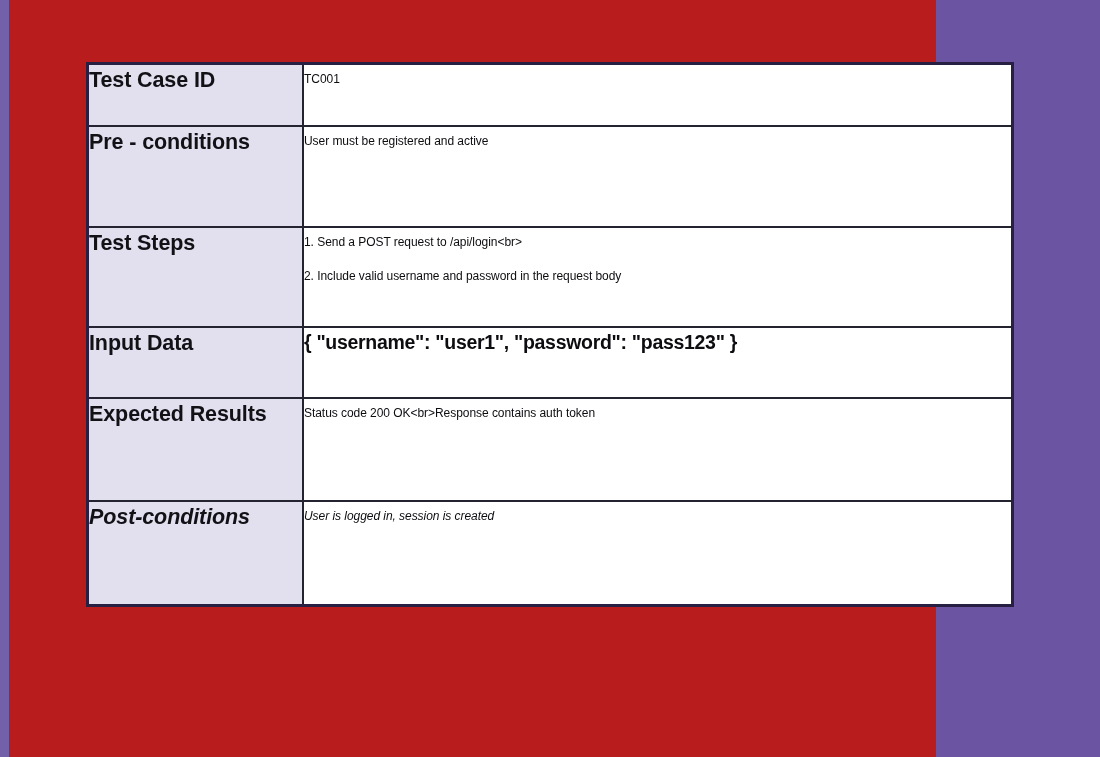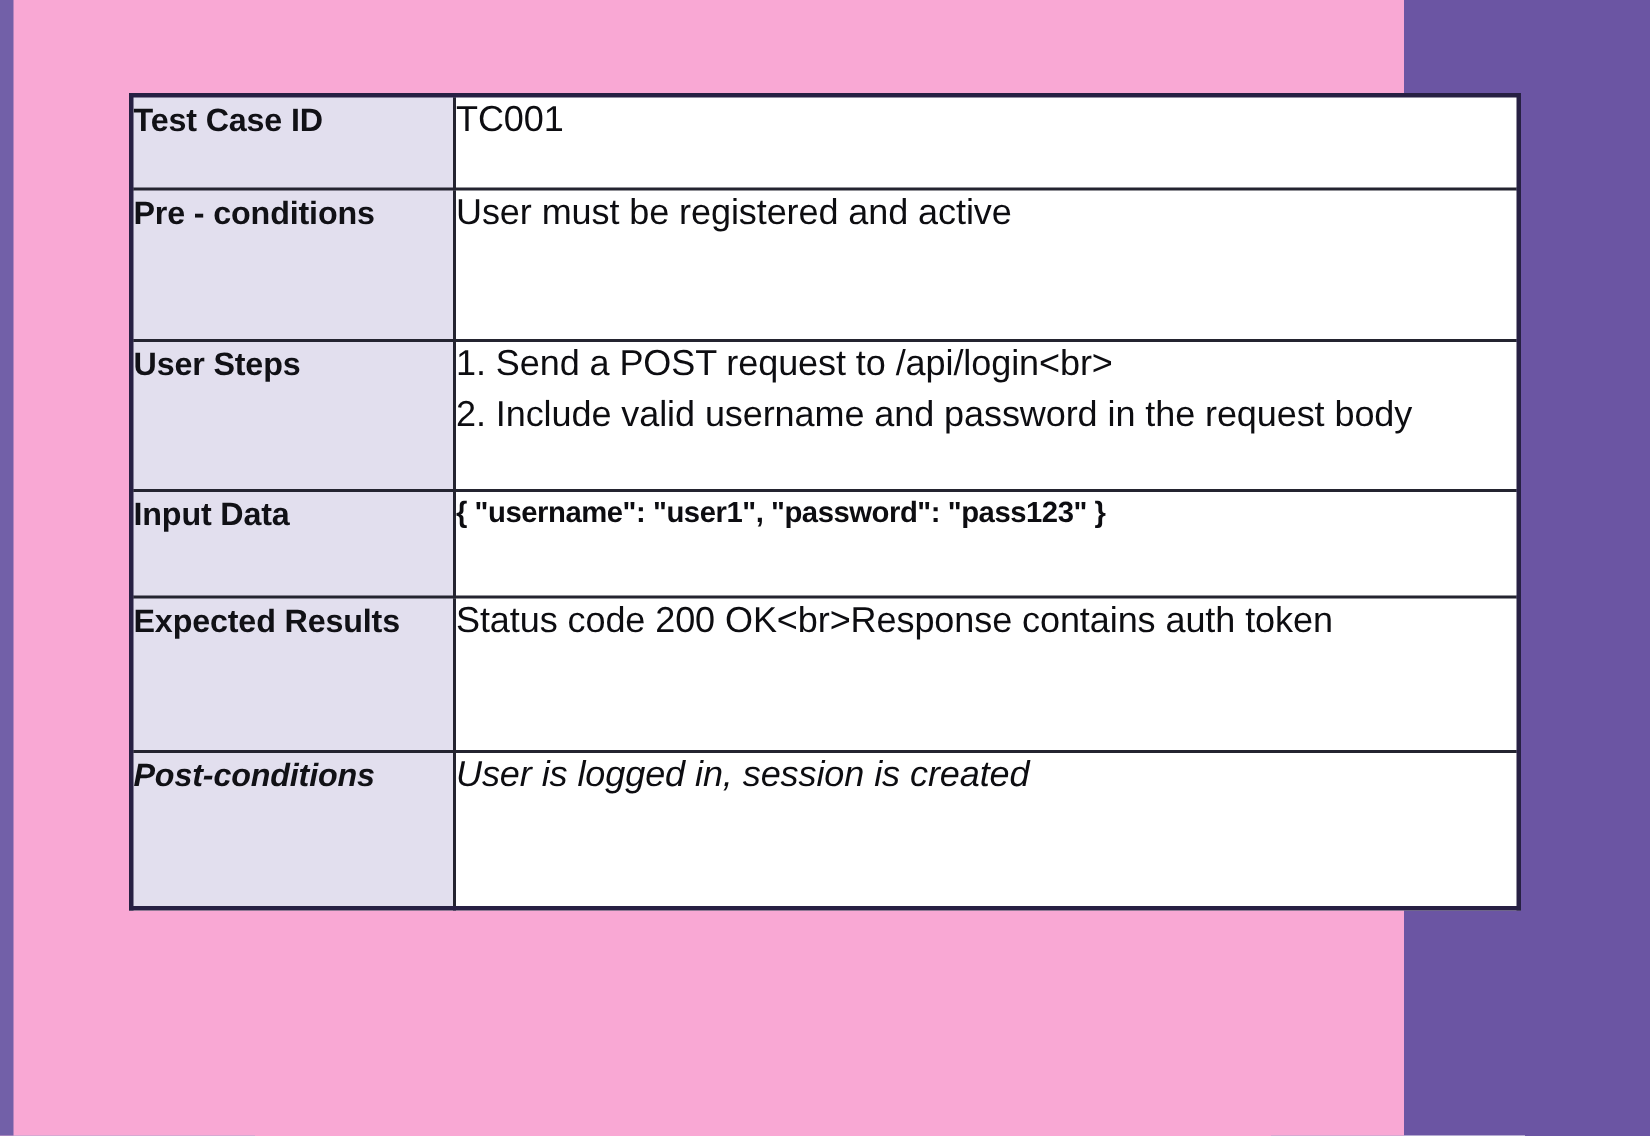--- a/index.html
+++ b/index.html
@@ -12,21 +12,21 @@
     height: 757px;
     overflow: hidden;
     font-family: "Liberation Sans", sans-serif;
     background: #6b55a3;
   }
 
   #canvas {
     position: relative;
     width: 936px;
     height: 757px;
-    background: #f9a8d4;
+    background: #b91c1c;
     box-sizing: border-box;
   }
 
   
   #left-strip {
     position: absolute;
     left: 0;
     top: 0;
     width: 9px;
     height: 757px;
@@ -62,21 +62,21 @@
     font-size: 21.5px;
     line-height: 30px;
     color: #111116;
     letter-spacing: -0.1px;
     padding: 17px 0 17px 22px;
   }
 
   td.value-cell {
     background: #ffffff;
     font-weight: normal;
-    font-size: 24px;
+    font-size: 12px;
     line-height: 29px;
     color: #0d0d11;
     letter-spacing: -0.05px;
     padding: 18px 16px 18px 22px;
   }
 
   td.value-cell.strong {
     font-weight: bold;
     font-size: 19.5px;
     letter-spacing: -0.3px;
@@ -120,21 +120,21 @@
 
 
         <tr class="r2">
           <td class="label-cell">Pre - conditions</td>
           <td class="value-cell">
             <span class="val-line">User must be registered and active</span>
           </td>
         </tr>
 
         <tr class="r3">
-          <td class="label-cell">User Steps</td>
+          <td class="label-cell">Test Steps</td>
           <td class="value-cell">
             <span class="val-line">1. Send a POST request to /api/login&lt;br&gt;</span>
             <span class="val-line">2. Include valid username and password in the request body</span>
           </td>
         </tr>
 
         <tr class="r4">
           <td class="label-cell">Input Data</td>
           <td class="value-cell strong">
             <span class="val-line">{ "username": "user1", "password": "pass123" }</span>

